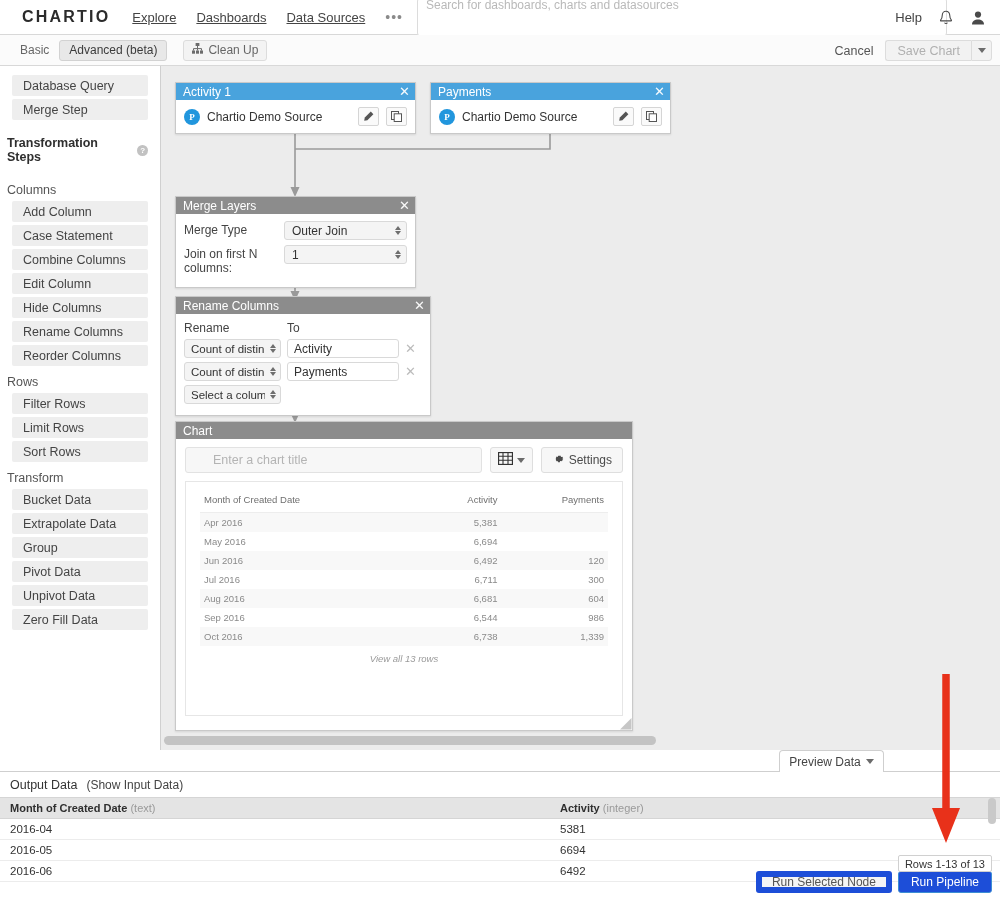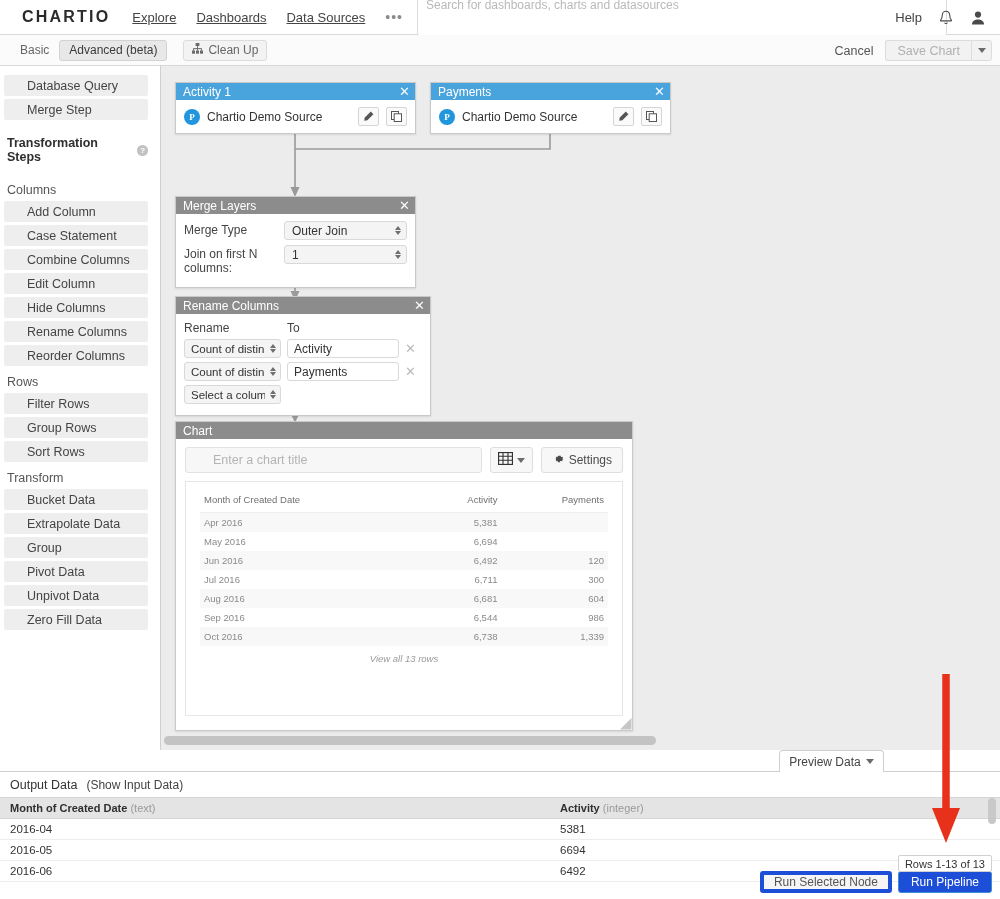--- a/index.html
+++ b/index.html
@@ -82,23 +82,23 @@
   }
   .caret-dn { width: 0; height: 0; border-left: 4px solid transparent;
     border-right: 4px solid transparent; border-top: 5px solid #6b6b6b; }
 
   
   .sidebar {
     position: absolute; left: 0; top: 66px; width: 161px; height: 684px;
     background: #ffffff; border-right: 1px solid #d0d0d0; overflow: hidden;
   }
   .side-item {
-    margin: 0 12px 3px 4px; height: 21px; background: #eeeeee;
+    margin: 0 12px 3px 12px; height: 21px; background: #eeeeee;
     border-radius: 2px; display: flex; align-items: center;
-    padding-left: 23px; font-size: 12.5px; color: #444; cursor: pointer;
+    padding-left: 11px; font-size: 12.5px; color: #444; cursor: pointer;
   }
   .side-group-hdr {
     margin: 16px 12px 19px 7px; font-size: 12.5px; font-weight: bold; color: #2f2f2f;
     display: flex; align-items: center; gap: 6px;
   }
   .side-sub-hdr {
     margin: 9px 12px 4px 7px; font-size: 12.5px; color: #555;
   }
   .help-circ {
     width: 11px; height: 11px; border-radius: 50%; background: #c2c2c2;
@@ -258,21 +258,21 @@
   }
   .rows-tip {
     position: absolute; right: 8px; top: 83px; height: 17px; background: #fff;
     border: 1px solid #d0d0d0; border-radius: 2px; font-size: 11px; color: #333;
     display: flex; align-items: center; padding: 0 6px; z-index: 7;
   }
   .bottom-actions {
     position: absolute; right: 8px; bottom: 6px; display: flex; gap: 6px;
   }
   .btn-gray {
-    height: 22px; padding: 0 10px; background: #f5f5f5; border: 4px solid #1d4ed8;
+    height: 22px; padding: 0 10px; background: #f5f5f5; border: 6px solid #1d4ed8;
     border-radius: 3px; font-size: 12px; color: #555; display: flex;
     align-items: center; cursor: pointer;
   }
   .btn-blue {
     height: 22px; padding: 0 12px; background: #1d4ed8; border: 1px solid #3d8ed4;
     border-radius: 3px; font-size: 12px; color: #fff; display: flex;
     align-items: center; cursor: pointer;
   }
 
   
@@ -349,21 +349,21 @@
     <div class="side-item">Add Column</div>
     <div class="side-item">Case Statement</div>
     <div class="side-item">Combine Columns</div>
     <div class="side-item">Edit Column</div>
     <div class="side-item">Hide Columns</div>
     <div class="side-item">Rename Columns</div>
     <div class="side-item">Reorder Columns</div>
 
     <div class="side-sub-hdr">Rows</div>
     <div class="side-item">Filter Rows</div>
-    <div class="side-item">Group Rows</div>
+    <div class="side-item">Limit Rows</div>
     <div class="side-item">Sort Rows</div>
 
     <div class="side-sub-hdr">Transform</div>
     <div class="side-item">Bucket Data</div>
     <div class="side-item">Extrapolate Data</div>
     <div class="side-item">Group</div>
     <div class="side-item">Pivot Data</div>
     <div class="side-item">Unpivot Data</div>
     <div class="side-item">Zero Fill Data</div>
   </div>

